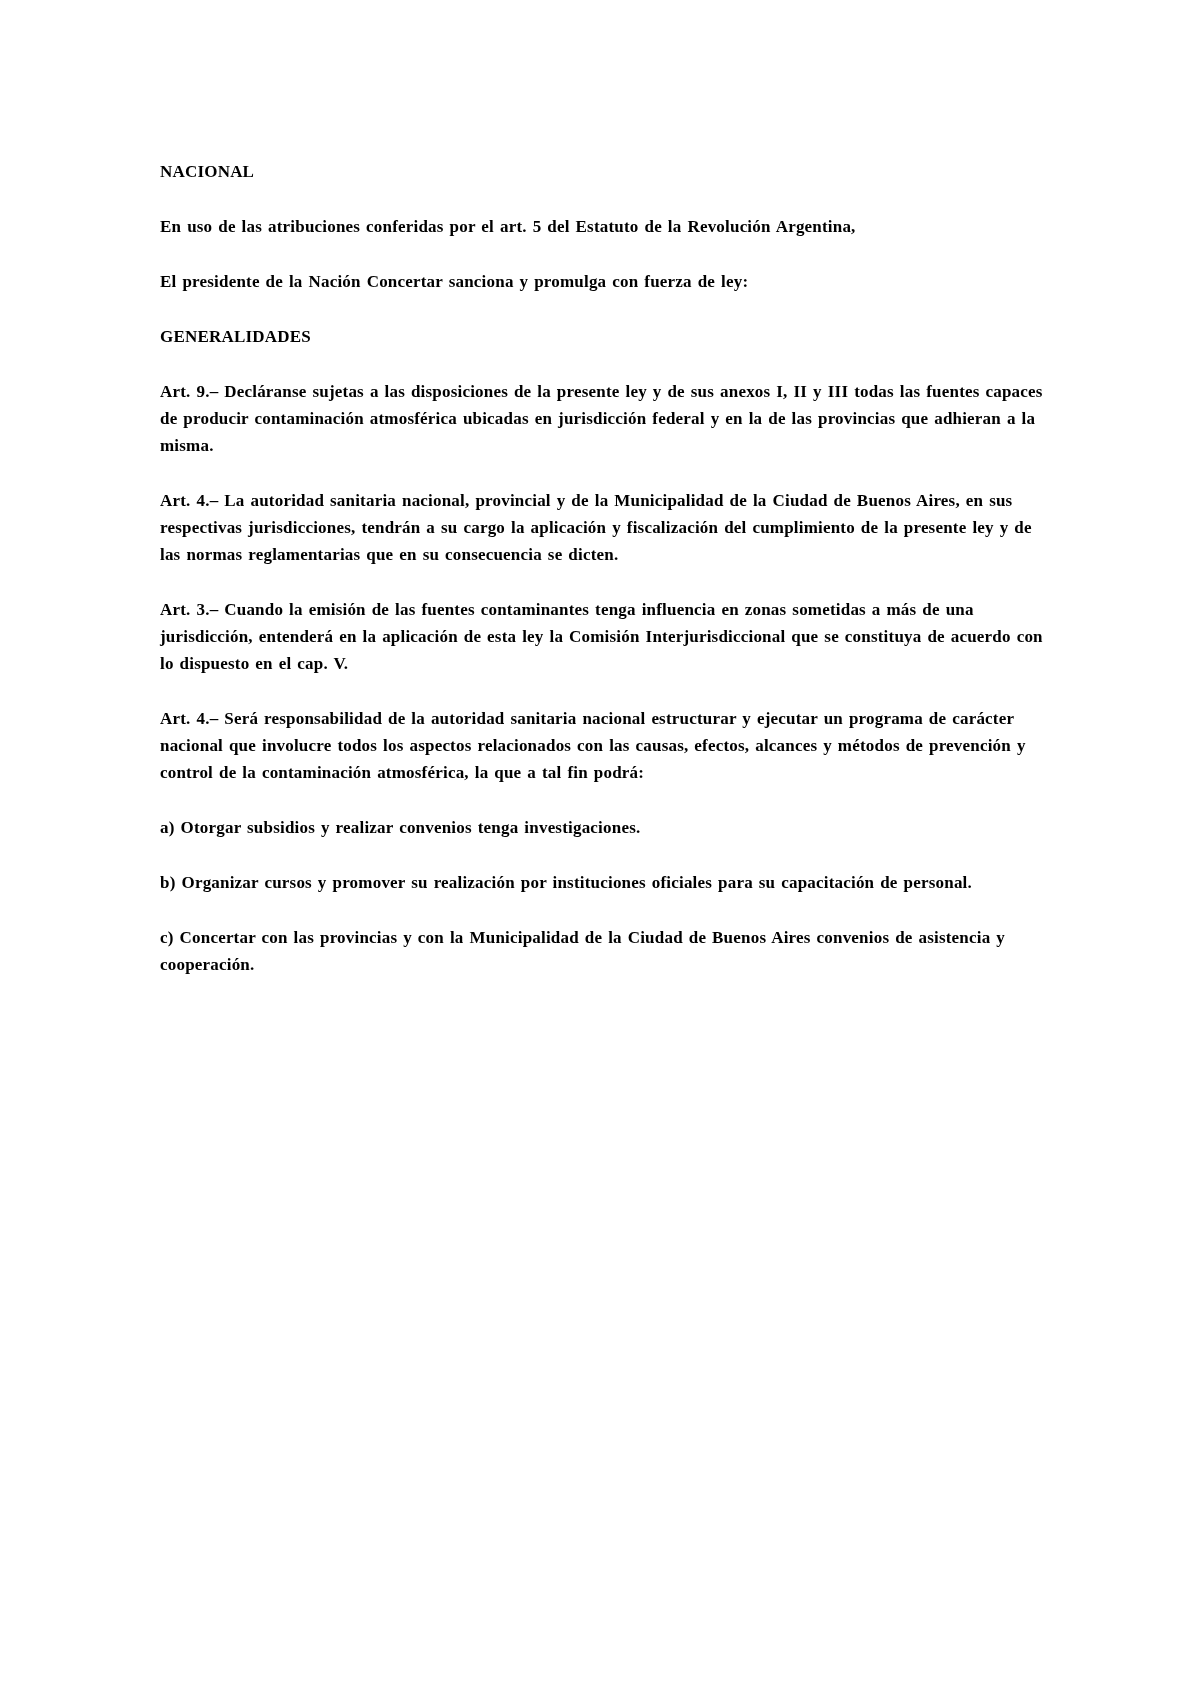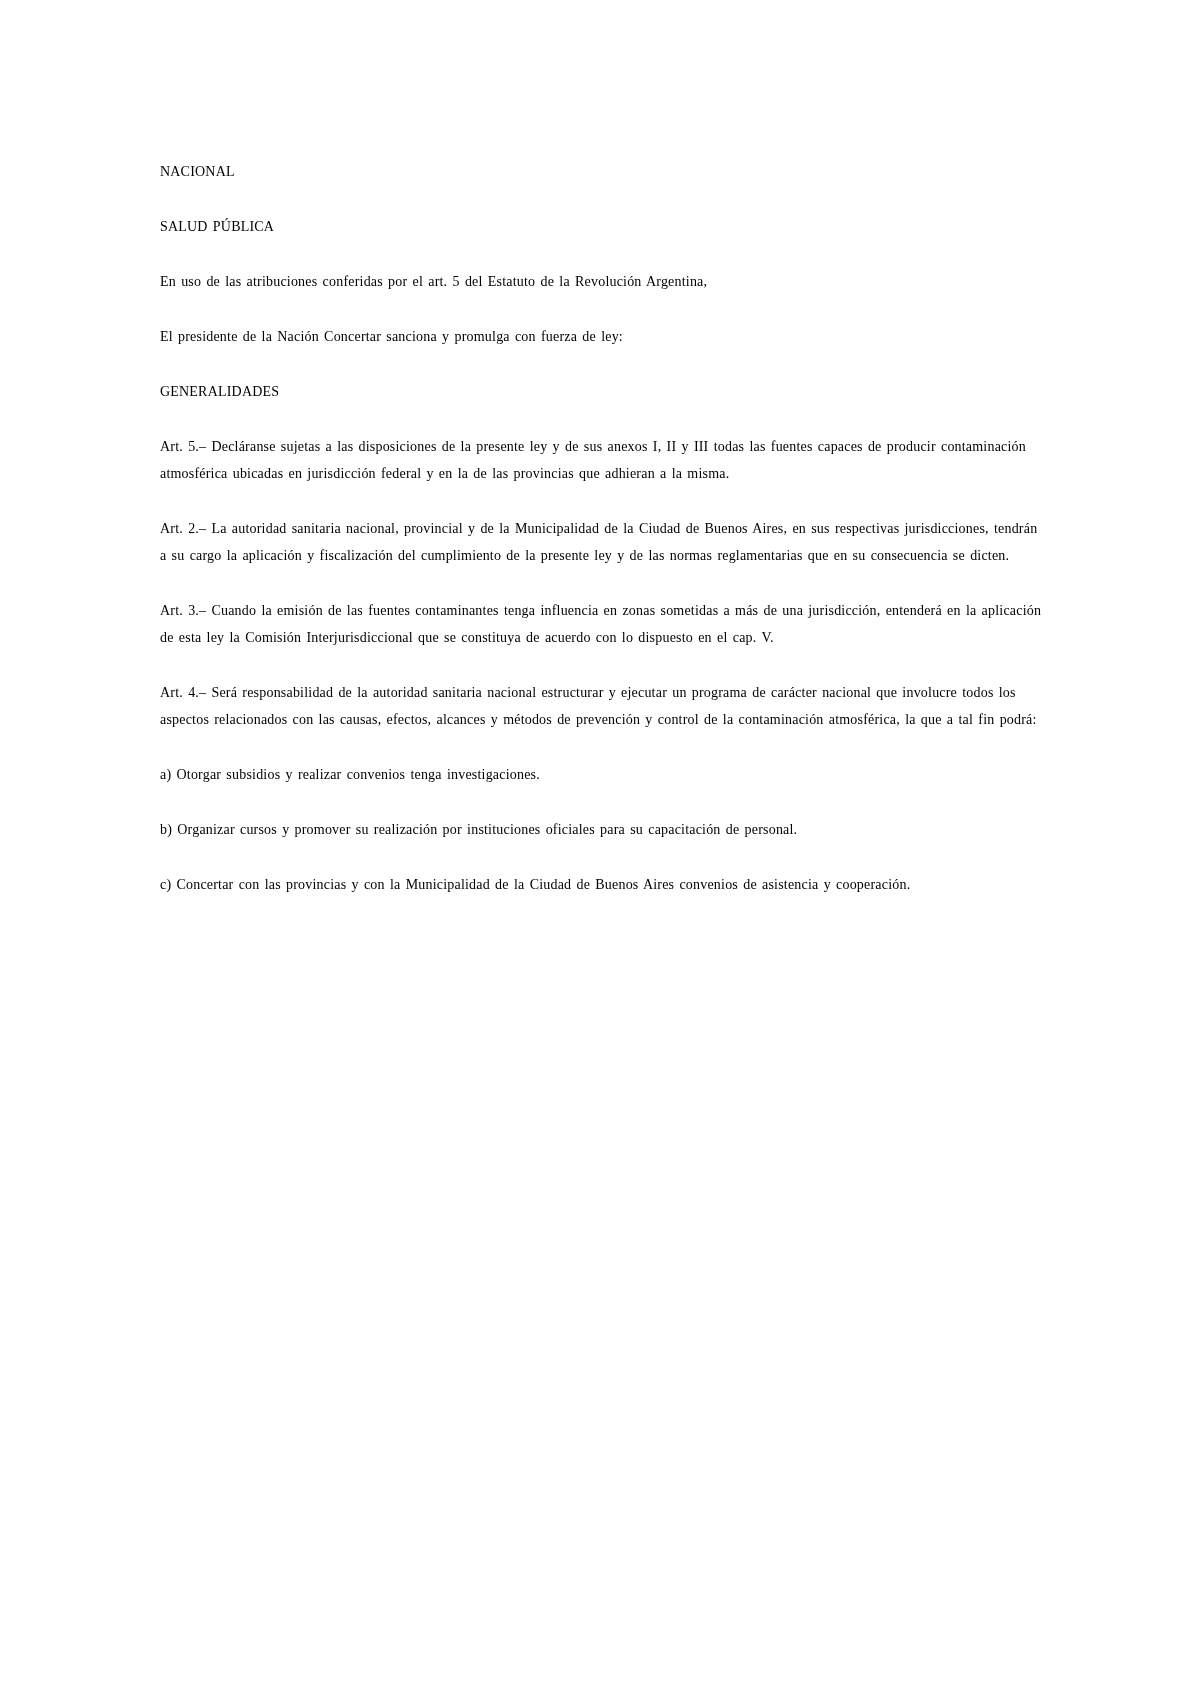--- a/index.html
+++ b/index.html
@@ -13,38 +13,37 @@
   .doc-page {
     position: absolute;
     left: 160px;
     top: 158px;
     width: 884px;
     color: #000000;
     font-family: "Liberation Serif", "DejaVu Serif", serif;
   }
   .doc-page p {
     margin: 0 0 28px 0;
-    font-size: 14px;
+    font-size: 17px;
     line-height: 27px;
-    font-weight: 400;
+    font-weight: 700;
     letter-spacing: 0.2px;
     word-spacing: 1.5px;
   }
   .gap-a { margin-top: 50px; }
   .gap-b { margin-top: 33px; }
 </style>
 </head>
 <body>
 
 <div class="doc-page">
   <p>NACIONAL</p>
-  <p>SALUD PÚBLICA</p>
   <p class="gap-b">En uso de las atribuciones conferidas por el art. 5 del Estatuto de la Revolución Argentina,</p>
   <p class="gap-b">El presidente de la Nación Concertar sanciona y promulga con fuerza de ley:</p>
   <p>GENERALIDADES</p>
-  <p>Art. 5.– Decláranse sujetas a las disposiciones de la presente ley y de sus anexos I, II y III todas las fuentes capaces de producir contaminación atmosférica ubicadas en jurisdicción federal y en la de las provincias que adhieran a la misma.</p>
-  <p>Art. 2.– La autoridad sanitaria nacional, provincial y de la Municipalidad de la Ciudad de Buenos Aires, en sus respectivas jurisdicciones, tendrán a su cargo la aplicación y fiscalización del cumplimiento de la presente ley y de las normas reglamentarias que en su consecuencia se dicten.</p>
+  <p>Art. 9.– Decláranse sujetas a las disposiciones de la presente ley y de sus anexos I, II y III todas las fuentes capaces de producir contaminación atmosférica ubicadas en jurisdicción federal y en la de las provincias que adhieran a la misma.</p>
+  <p>Art. 4.– La autoridad sanitaria nacional, provincial y de la Municipalidad de la Ciudad de Buenos Aires, en sus respectivas jurisdicciones, tendrán a su cargo la aplicación y fiscalización del cumplimiento de la presente ley y de las normas reglamentarias que en su consecuencia se dicten.</p>
   <p>Art. 3.– Cuando la emisión de las fuentes contaminantes tenga influencia en zonas sometidas a más de una jurisdicción, entenderá en la aplicación de esta ley la Comisión Interjurisdiccional que se constituya de acuerdo con lo dispuesto en el cap. V.</p>
   <p>Art. 4.– Será responsabilidad de la autoridad sanitaria nacional estructurar y ejecutar un programa de carácter nacional que involucre todos los aspectos relacionados con las causas, efectos, alcances y métodos de prevención y control de la contaminación atmosférica, la que a tal fin podrá:</p>
   <p>a) Otorgar subsidios y realizar convenios tenga investigaciones.</p>
   <p>b) Organizar cursos y promover su realización por instituciones oficiales para su capacitación de personal.</p>
   <p>c) Concertar con las provincias y con la Municipalidad de la Ciudad de Buenos Aires convenios de asistencia y cooperación.</p>
 </div>
 
 </body></html>

